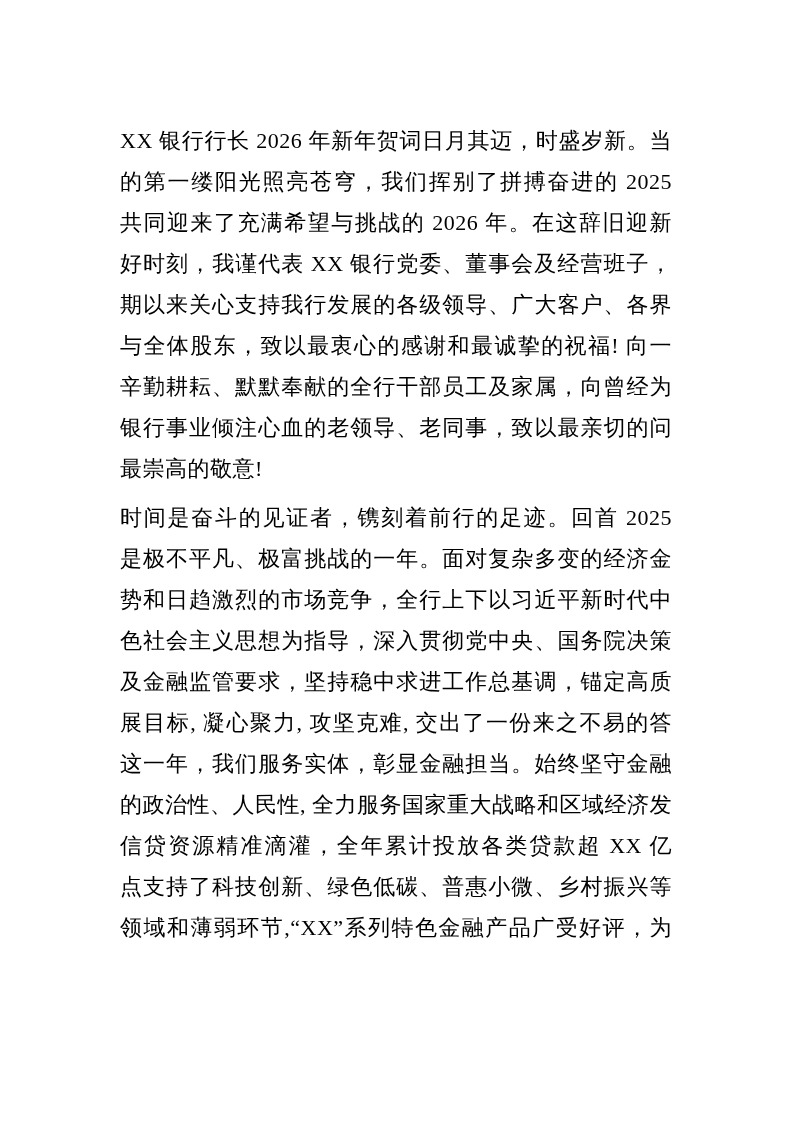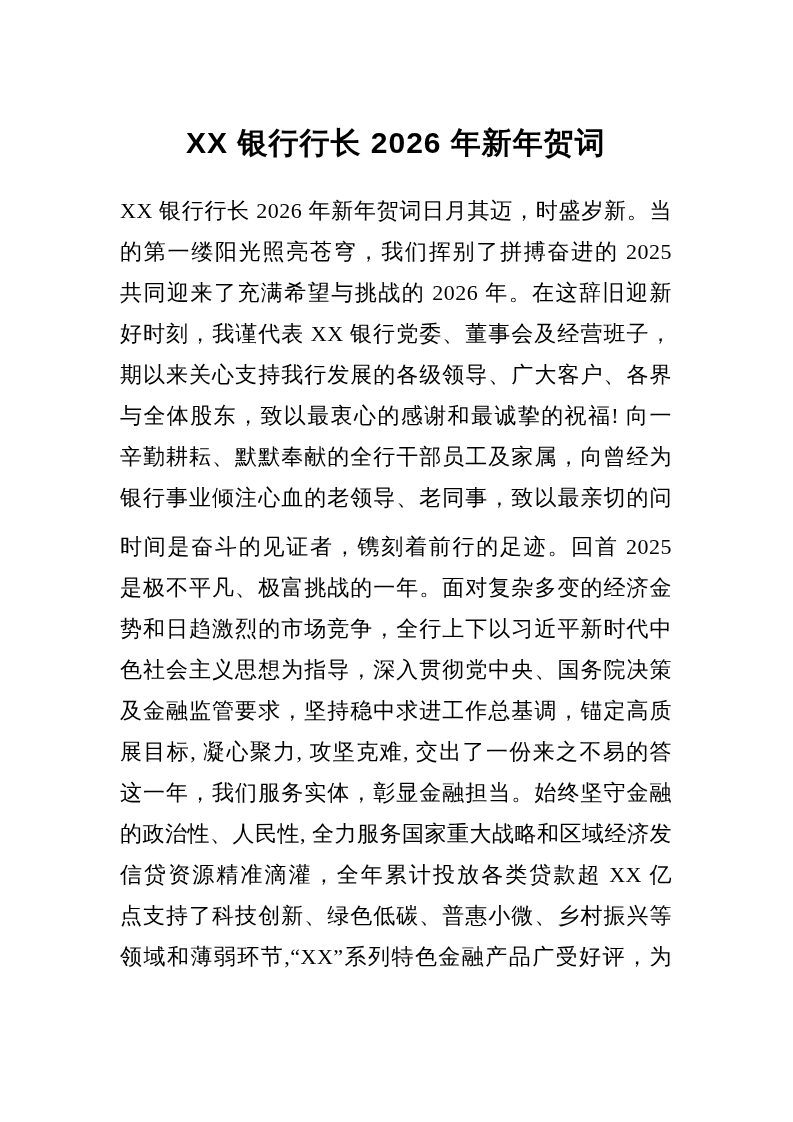--- a/index.html
+++ b/index.html
@@ -47,31 +47,31 @@
   }
   .line.l {
     text-align: left;
     text-align-last: left;
   }
 </style>
 </head>
 <body>
 
 <div class="page">
-  <h1 class="title">XX 银行行长 2026 年新年贺词</h1>
   <div class="doc-body">
       <div class="paragraph">
         <div class="line j">XX 银行行长 2026 年新年贺词日月其迈，时盛岁新。当新年</div>
         <div class="line j">的第一缕阳光照亮苍穹，我们挥别了拼搏奋进的 2025 年，</div>
         <div class="line j">共同迎来了充满希望与挑战的 2026 年。在这辞旧迎新的美</div>
         <div class="line j">好时刻，我谨代表 XX 银行党委、董事会及经营班子，向长</div>
         <div class="line j">期以来关心支持我行发展的各级领导、广大客户、各界伙伴</div>
         <div class="line j">与全体股东，致以最衷心的感谢和最诚挚的祝福! 向一年来</div>
         <div class="line j">辛勤耕耘、默默奉献的全行干部员工及家属，向曾经为 XX</div>
         <div class="line j">银行事业倾注心血的老领导、老同事，致以最亲切的问候和</div>
+        <div class="line l">最崇高的敬意!</div>
       </div>
       <div class="paragraph">
         <div class="line j">时间是奋斗的见证者，镌刻着前行的足迹。回首 2025 年，</div>
         <div class="line j">是极不平凡、极富挑战的一年。面对复杂多变的经济金融形</div>
         <div class="line j">势和日趋激烈的市场竞争，全行上下以习近平新时代中国特</div>
         <div class="line j">色社会主义思想为指导，深入贯彻党中央、国务院决策部署</div>
         <div class="line j">及金融监管要求，坚持稳中求进工作总基调，锚定高质量发</div>
         <div class="line j">展目标, 凝心聚力, 攻坚克难, 交出了一份来之不易的答卷。</div>
         <div class="line j">这一年，我们服务实体，彰显金融担当。始终坚守金融工作</div>
         <div class="line j">的政治性、人民性, 全力服务国家重大战略和区域经济发展。</div>

